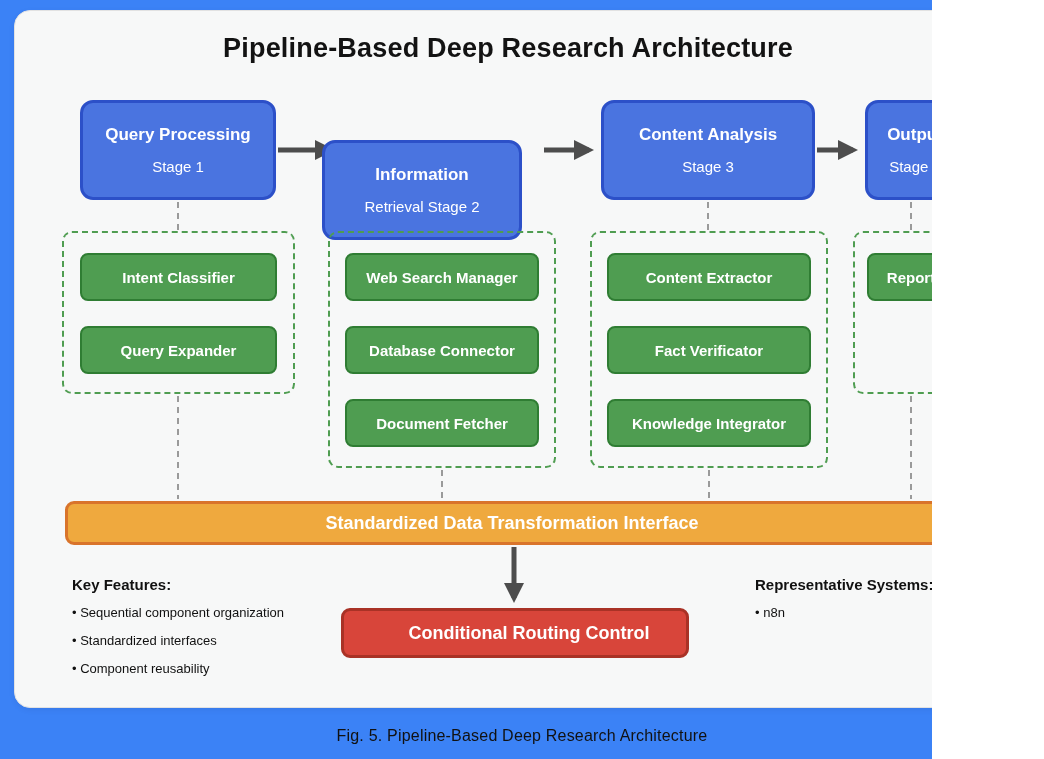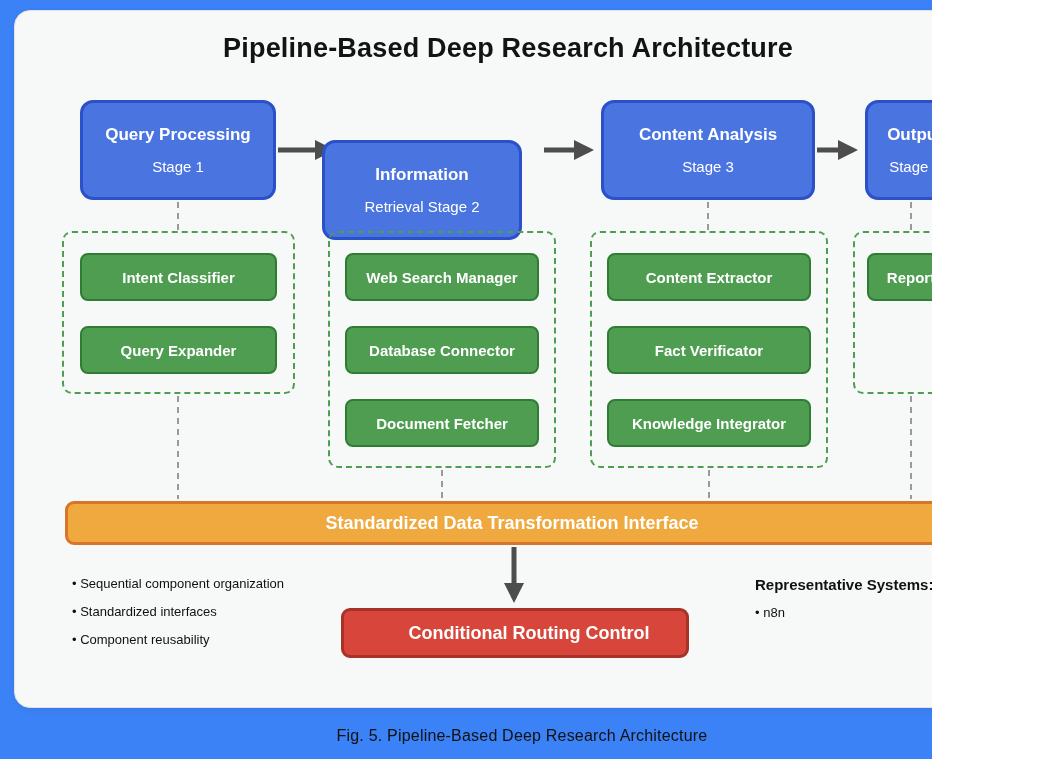--- a/index.html
+++ b/index.html
@@ -154,20 +154,21 @@
   <div class="comp" id="comp-2c">Document Fetcher</div>
   <div class="comp" id="comp-3a">Content Extractor</div>
   <div class="comp" id="comp-3b">Fact Verificator</div>
   <div class="comp" id="comp-3c">Knowledge Integrator</div>
   <div class="comp" id="comp-4a">Report</div>
 
   <div class="bar">Standardized Data Transformation Interface</div>
   <div class="routing">Conditional Routing Control</div>
 
   <div class="notes" id="key-features">
+    <p class="notes-heading">Key Features:</p>
     <ul>
       <li>Sequential component organization</li>
       <li>Standardized interfaces</li>
       <li>Component reusability</li>
     </ul>
   </div>
   <div class="notes" id="rep-systems">
     <p class="notes-heading">Representative Systems:</p>
     <ul>
       <li>n8n</li>

